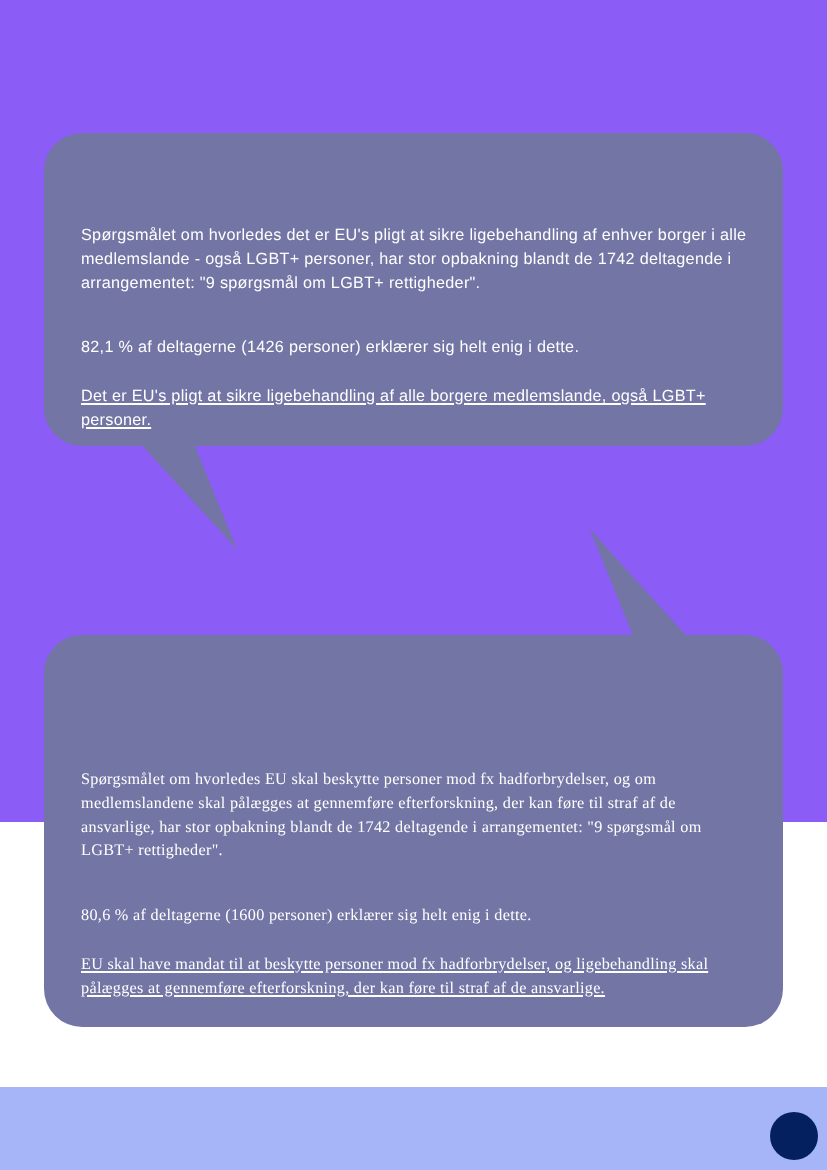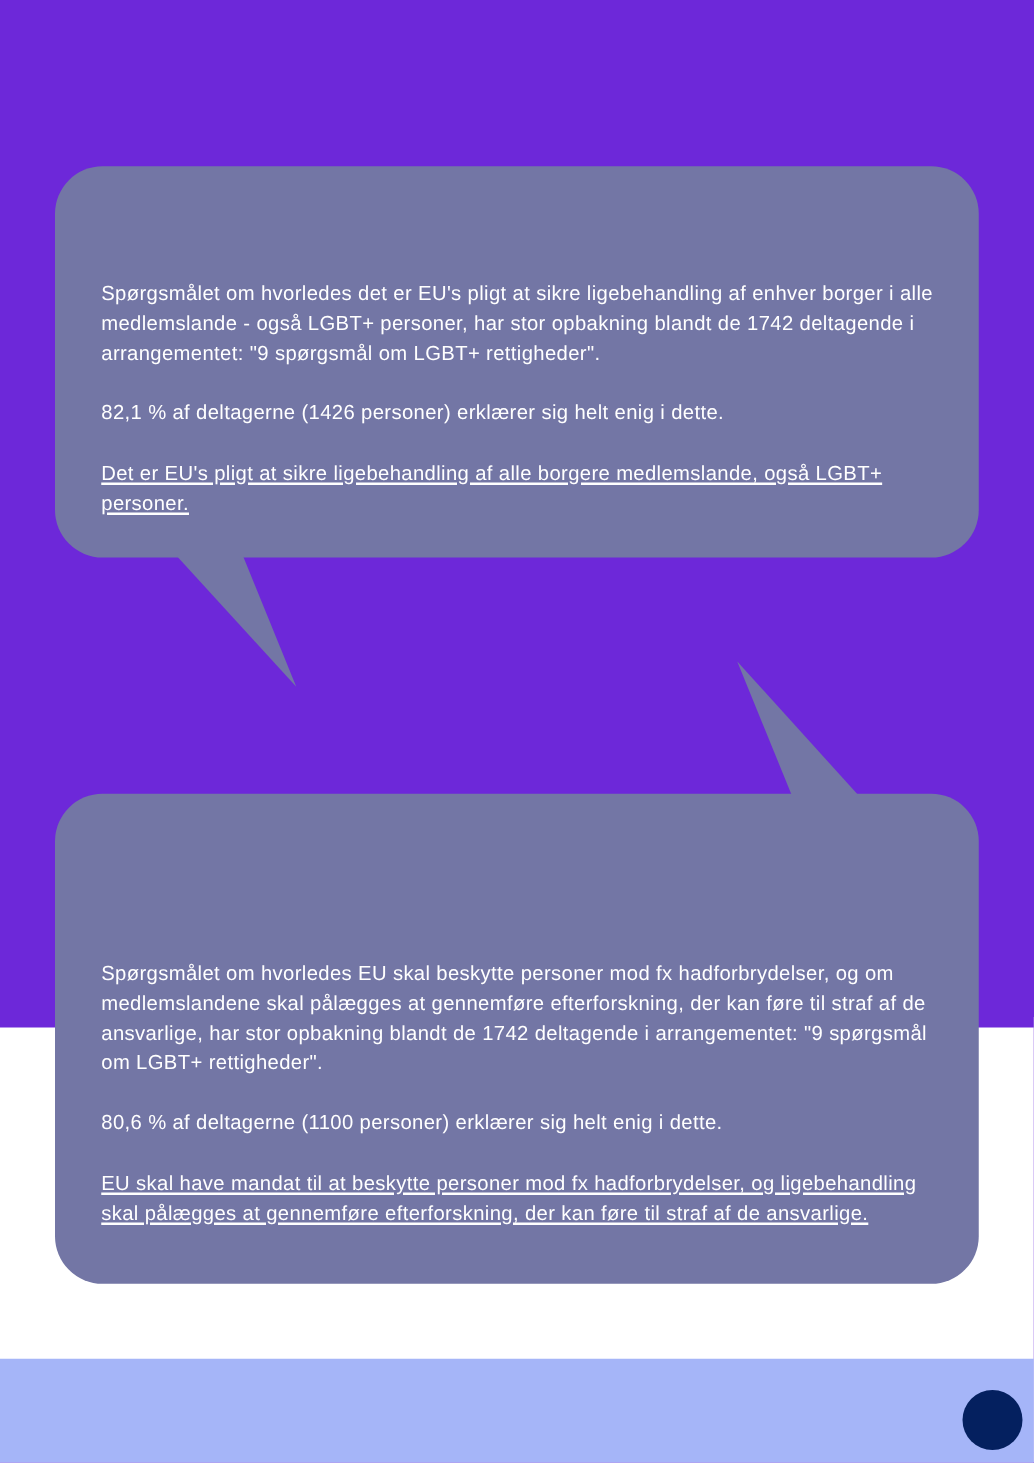--- a/index.html
+++ b/index.html
@@ -3,42 +3,42 @@
 <meta charset="utf-8">
 <title>Speech bubble result slide</title>
 <style>
 html,body{margin:0;padding:0;}
 body{
   width:827px;height:1170px;background:#ffffff;overflow:hidden;
   font-family:"Liberation Sans",sans-serif;
   -webkit-font-smoothing:antialiased;
   text-rendering:geometricPrecision;
 }
-.page{position:relative;width:827px;height:822px;background:#6d28d9;}
+.page{position:relative;width:827px;height:822px;background:#8b5cf6;}
 
 
 .bubble{position:absolute;background:#7376A5;border-radius:38px;}
 #bubble-1{left:44px;top:133px;width:739px;height:312.5px;}
 #bubble-2{left:44px;top:634.5px;width:739px;height:392px;}
 
 
 .tail{position:absolute;overflow:visible;}
 #tail-1{left:135px;top:440px;width:110px;height:115px;}
 #tail-2{left:585px;top:525px;width:110px;height:115px;}
 
 
 .btxt{
   position:absolute;color:#ffffff;
   font-size:16.2px;line-height:23.8px;letter-spacing:0.3px;
   transform:translateZ(0);will-change:transform;
 }
 #bubble-1-text{left:81.2px;top:223.8px;width:672px;}
-#bubble-2-text{left:81.2px;top:767.6px;width:672px;}
+#bubble-2-text{left:81.2px;top:767.6px;width:672px;font-family:Liberation Serif, serif;}
 .btxt p{margin:0;}
-.btxt p.gap{margin-top:24px;}
+.btxt p.gap{margin-top:41px;}
 .btxt p.quote{margin-top:25px;text-decoration:underline;text-underline-offset:2px;text-decoration-thickness:1.5px;}
 
 
 #footer-band{position:absolute;left:0;top:1087px;width:827px;height:83px;background:#A5B5F8;}
 #footer-dot{position:absolute;left:769.8px;top:1111.8px;width:48.4px;height:48.4px;border-radius:50%;background:#04205F;}
 </style>
 </head>
 <body>
 
 <div class="page">
@@ -54,20 +54,20 @@
   </svg>
 
   <div class="btxt" id="bubble-1-text">
     <p>Spørgsmålet om hvorledes det er EU's pligt at sikre ligebehandling af enhver borger i alle medlemslande - også LGBT+ personer, har stor opbakning blandt de 1742 deltagende i arrangementet: "9 spørgsmål om LGBT+ rettigheder".</p>
     <p class="gap">82,1 % af deltagerne (1426 personer) erklærer sig helt enig i dette.</p>
     <p class="quote">Det er EU's pligt at sikre ligebehandling af alle borgere medlemslande, også LGBT+ personer.</p>
   </div>
 
   <div class="btxt" id="bubble-2-text">
     <p>Spørgsmålet om hvorledes EU skal beskytte personer mod fx hadforbrydelser, og om medlemslandene skal pålægges at gennemføre efterforskning, der kan føre til straf af de ansvarlige, har stor opbakning blandt de 1742 deltagende i arrangementet: "9 spørgsmål om LGBT+ rettigheder".</p>
-    <p class="gap">80,6 % af deltagerne (1100 personer) erklærer sig helt enig i dette.</p>
+    <p class="gap">80,6 % af deltagerne (1600 personer) erklærer sig helt enig i dette.</p>
     <p class="quote">EU skal have mandat til at beskytte personer mod fx hadforbrydelser, og ligebehandling skal pålægges at gennemføre efterforskning, der kan føre til straf af de ansvarlige.</p>
   </div>
 
   <div id="footer-band"></div>
   <div id="footer-dot"></div>
 
 </div>
 
 </body></html>

